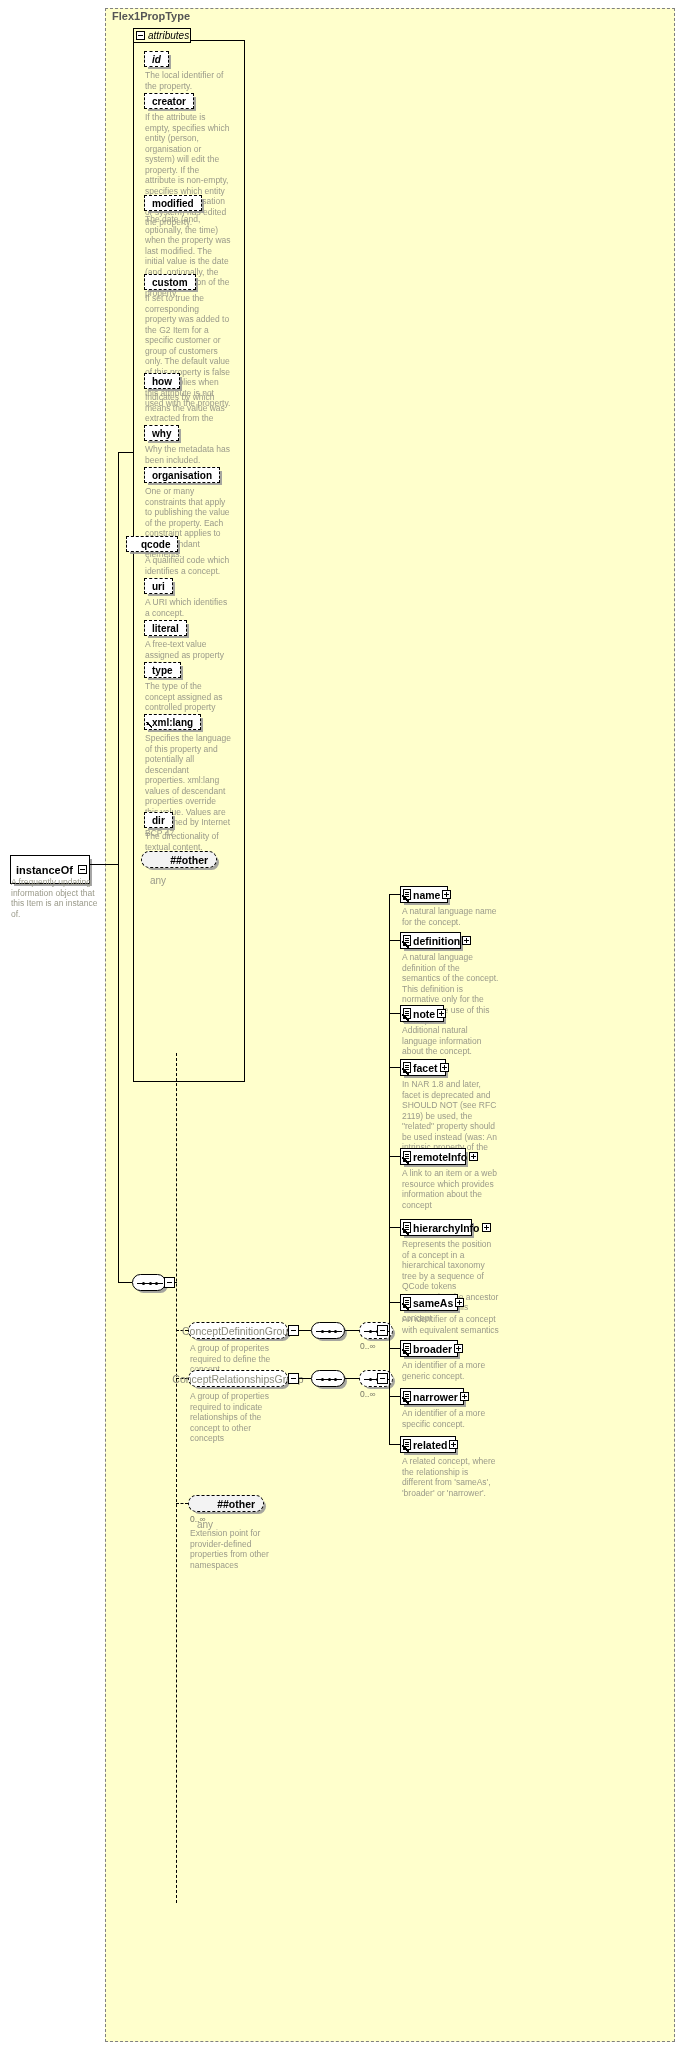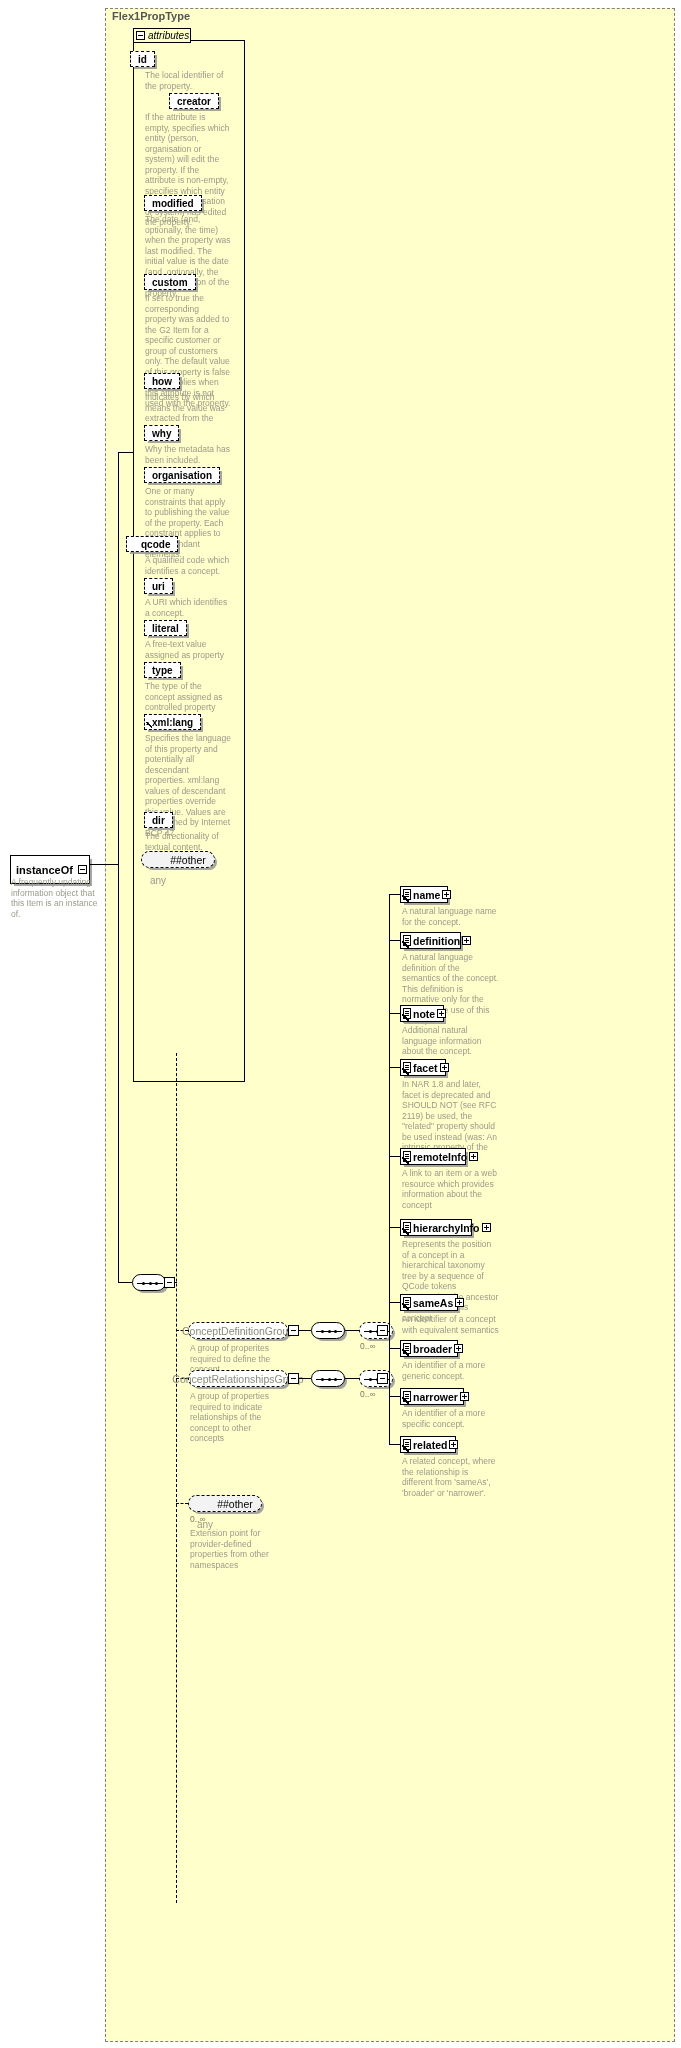--- a/index.html
+++ b/index.html
@@ -168,21 +168,21 @@
     display:flex;
     align-items:center;
     justify-content:center;
     gap:4px;
     padding:0 8px;
     box-sizing:border-box;
     white-space:nowrap;
     box-shadow:3px 3px 0 -1px rgba(150,150,150,.85);
   }
   .anynode .any{font-size:10px;color:#9a9a8a;margin-top:41px;}
-  .anynode .other{font-size:10.5px;font-weight:normal;color:#000;}
+  .anynode .other{font-size:10.5px;font-weight:bold;color:#000;}
 
   
   .seq{
     position:absolute;
     width:34px;height:17px;
     border:1px solid #000;
     border-radius:9px/9px;
     background:#ffffff;
     box-shadow:3px 3px 0 -1px rgba(150,150,150,.85);
     box-sizing:border-box;
@@ -237,26 +237,26 @@
 
   <div class="type-box" style="left:105px; top:8px; width:568px; height:2032px;"></div>
   <div class="type-title" style="left:112px; top:10px;">Flex1PropType</div>
 
   <div class="attr-container" style="left:133px; top:40px; width:110px; height:1040px;"></div>
   <div class="attr-header" style="left:133px; top:28px; width:58px;">
     <span class="pm"></span>
     <span class="lbl">attributes</span>
   </div>
 
-  <div class="attr-node" style="left:130px; top:51px;">
+  <div class="attr-node" style="left:144px; top:51px;font-style:italic;">
       <span>id</span>
     </div>
   <div class="desc" style="left:145px; top:70px; width:86px;">The local identifier of the property.</div>
 
-  <div class="attr-node" style="left:144px; top:93px;margin-left:25px;">
+  <div class="attr-node" style="left:144px; top:93px;">
       <span>creator</span>
     </div>
   <div class="desc" style="left:145px; top:112px; width:86px;">If the attribute is empty, specifies which entity (person, organisation or system) will edit the property. If the attribute is non-empty, specifies which entity (person, organisation or system) has edited the property.</div>
 
   <div class="attr-node" style="left:144px; top:195px;">
       <span>modified</span>
     </div>
   <div class="desc" style="left:145px; top:214px; width:86px;">The date (and, optionally, the time) when the property was last modified. The initial value is the date (and, optionally, the time) of creation of the property.</div>
 
   <div class="attr-node" style="left:144px; top:274px;">

